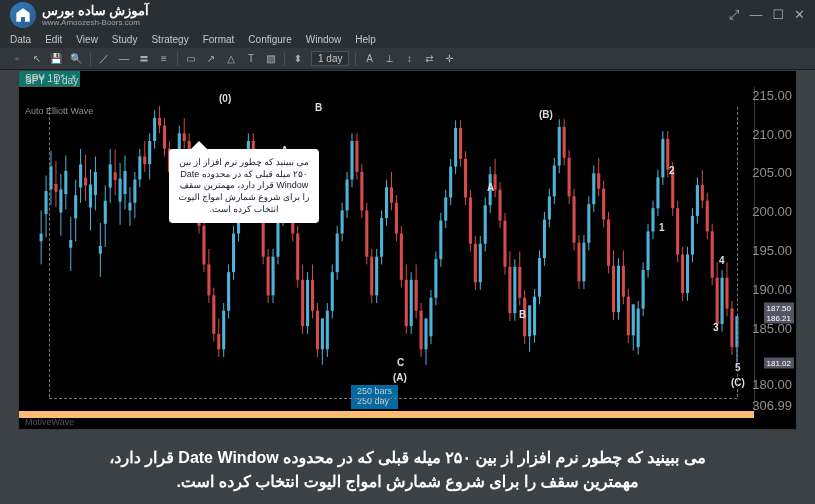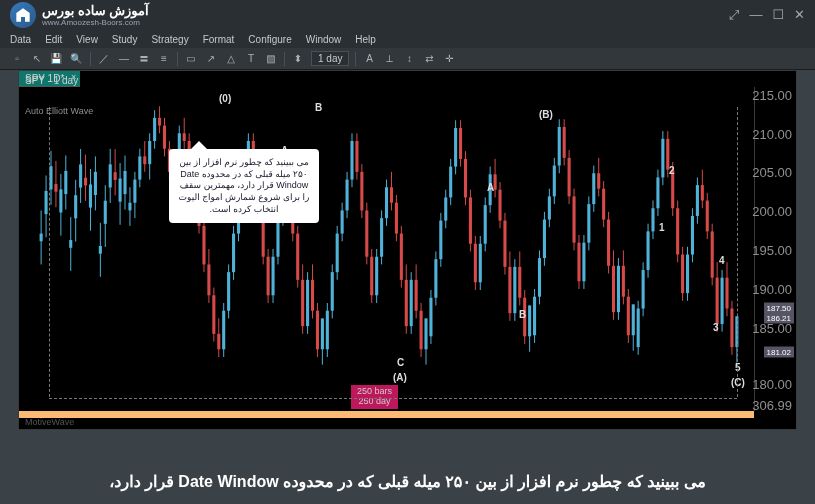--- a/index.html
+++ b/index.html
@@ -35,21 +35,21 @@
 .price-tag { position: absolute; right: 2px; background: #556; color: #fff; font-size: 8px; padding: 1px 3px; transform: translateY(-50%); }
 .x-axis { position: absolute; bottom: 0; left: 0; right: 42px; height: 18px; border-top: 7px solid #fdba74; }
 .watermark { position: absolute; bottom: 2px; left: 6px; color: #555; font-size: 9px; }
 
 .svg-chart { position: absolute; top: 0; left: 0; width: 100%; height: 100%; }
 
 .ann { position: absolute; color: #ddd; font-size: 10px; font-weight: bold; pointer-events: none; }
 .callout { position: absolute; width: 150px; background: #fff; color: #1a1a2e; font-size: 9px; padding: 8px; border-radius: 4px; text-align: center; direction: rtl; line-height: 1.3; z-index: 10; }
 .callout::before { content: ''; position: absolute; top: -18px; left: 20px; border: 10px solid transparent; border-bottom-color: #fff; }
 .data-win-btn { position: absolute; background: #d4d4c8; color: #333; font-size: 10px; padding: 4px 10px; border: 1px solid #888; }
-.bars-info { position: absolute; background: #be185d; color: #ccc; font-size: 9px; padding: 2px 6px; text-align: center; line-height: 1.1; }
+.bars-info { position: absolute; background: #0369a1; color: #ccc; font-size: 9px; padding: 2px 6px; text-align: left; line-height: 1.1; }
 .range-line { position: absolute; border-top: 1px dashed #777; }
 .range-edge { position: absolute; width: 1px; height: 290px; border-left: 1px dashed #777; }
 
 .caption { position: absolute; bottom: 10px; left: 0; right: 0; text-align: center; color: #fff; direction: rtl; font-size: 16px; font-weight: bold; line-height: 1.5; padding: 0 20px; }
 </style>
 </head>
 <body>
 
 <div class="header-bar">
   <div class="logo">
@@ -432,24 +432,25 @@
   <div class="y-axis" id="yaxis">
       <div class="y-tick" style="top: 318.238px;">306.99</div>
       <div class="y-tick" style="top: 297px;">180.00</div>
       <div class="y-tick" style="top: 240.619px;">185.00</div>
       <div class="y-tick" style="top: 201.81px;">190.00</div>
       <div class="y-tick" style="top: 163px;">195.00</div>
       <div class="y-tick" style="top: 124.19px;">200.00</div>
       <div class="y-tick" style="top: 85.381px;">205.00</div>
       <div class="y-tick" style="top: 46.5714px;">210.00</div>
       <div class="y-tick" style="top: 7.7619px;">215.00</div>
-      <div class="price-tag" style="top: 265px; margin-left: 26px;">181.02</div>
+      <div class="price-tag" style="top: 276px; margin-left: 26px;">181.02</div>
       <div class="price-tag" style="top: 231.227px;">186.21</div>
       <div class="price-tag" style="top: 221.214px;">187.50</div>
     </div>
   <div class="x-axis">
     <span class="watermark">MotiveWave</span>
   </div>
 </div>
 
 <div class="caption">
   <div>می ببینید که چطور نرم افزار از بین ۲۵۰ میله قبلی که در محدوده Date Window قرار دارد،</div>
+  <div>مهمترین سقف را برای شروع شمارش امواج الیوت انتخاب کرده است.</div>
 </div>
 
 </body></html>

